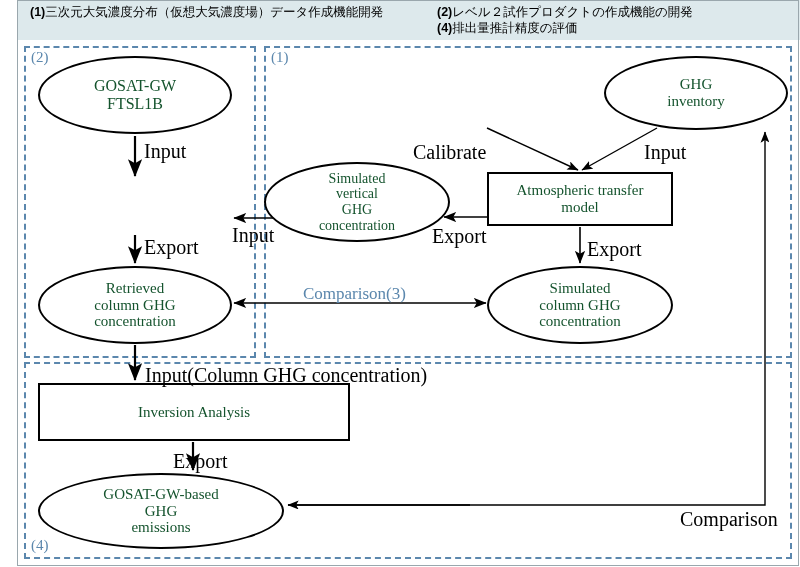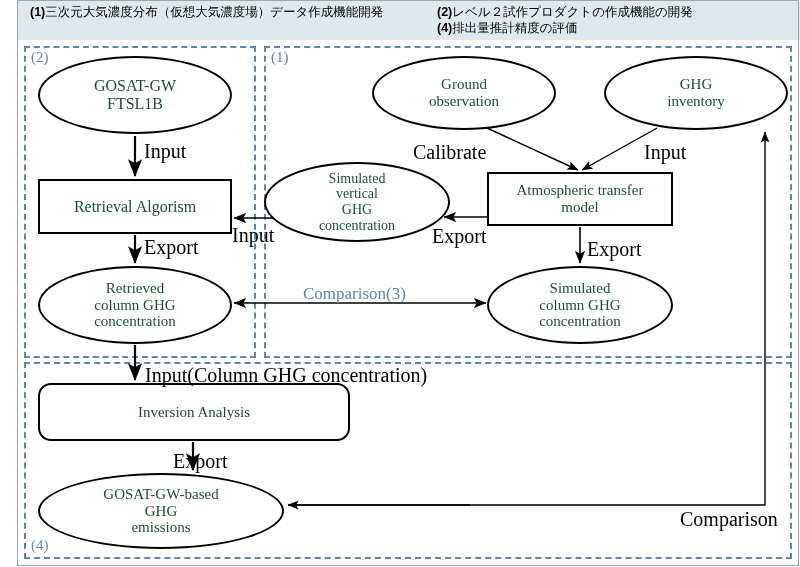--- a/index.html
+++ b/index.html
@@ -97,21 +97,21 @@
 
   
   #n-ftsl1b      { left: 38px;  top: 56px;  width: 194px; height: 78px;  font-size: 16px; }
   #n-retrieval   { left: 38px;  top: 179px; width: 194px; height: 55px;  font-size: 16px; }
   #n-retrieved   { left: 38px;  top: 266px; width: 194px; height: 78px;  font-size: 15px; }
   #n-ground      { left: 372px; top: 56px;  width: 184px; height: 74px;  font-size: 15px; }
   #n-inventory   { left: 604px; top: 56px;  width: 184px; height: 74px;  font-size: 15px; }
   #n-simvert     { left: 264px; top: 162px; width: 186px; height: 80px;  font-size: 14px; }
   #n-atm         { left: 487px; top: 172px; width: 186px; height: 54px;  font-size: 15px; }
   #n-simcol      { left: 487px; top: 266px; width: 186px; height: 78px;  font-size: 15px; }
-  #n-inversion   { left: 38px;  top: 383px; width: 312px; height: 58px;  font-size: 15px; border-radius: 13px; }
+  #n-inversion   { left: 38px;  top: 383px; width: 312px; height: 58px;  font-size: 15px; }
   #n-emissions   { left: 38px;  top: 473px; width: 246px; height: 76px;  font-size: 15px; }
 
   
   .edge-label {
     position: absolute;
     font-size: 20px;
     color: #000000;
     white-space: nowrap;
     line-height: 16px;
   }
@@ -185,28 +185,22 @@
 
     <line x1="193" y1="442" x2="193" y2="470" stroke="#000" stroke-width="2.2" marker-end="url(#ah)"></line>
 
     <path d="M765,132 L765,505 L288,505" stroke="#000" stroke-width="1.4" fill="none" marker-start="url(#ah-start)"></path>
     <line x1="470" y1="505" x2="288" y2="505" stroke="#000" stroke-width="1.4" marker-end="url(#ah)"></line>
   </svg>
 
   <div class="node ellipse" id="n-ftsl1b">
     <span class="inner">GOSAT-GW<br>FTSL1B</span>
   </div>
-  <div class="node rect" id="n-retrieval">
-    <span class="inner">Retrieval Algorism</span>
-  </div>
   <div class="node ellipse" id="n-retrieved">
     <span class="inner">Retrieved<br>column GHG<br>concentration</span>
-  </div>
-  <div class="node ellipse" id="n-ground">
-    <span class="inner">Ground<br>observation</span>
   </div>
   <div class="node ellipse" id="n-inventory">
     <span class="inner">GHG<br>inventory</span>
   </div>
   <div class="node ellipse" id="n-simvert">
     <span class="inner">Simulated<br>vertical<br>GHG<br>concentration</span>
   </div>
   <div class="node rect" id="n-atm">
     <span class="inner">Atmospheric transfer<br>model</span>
   </div>

